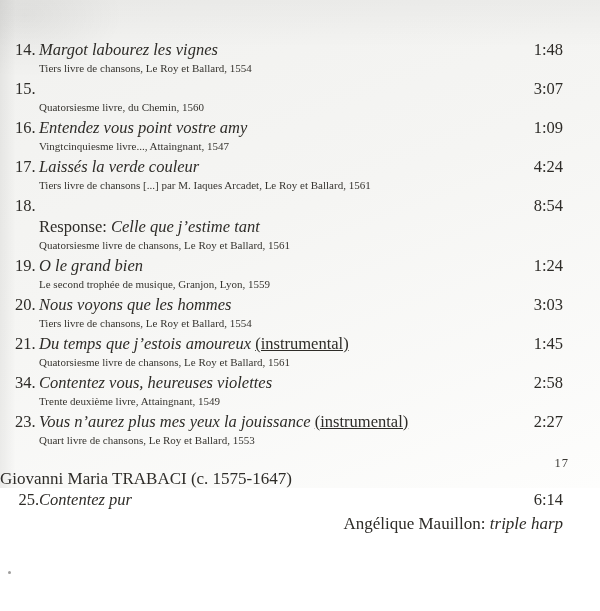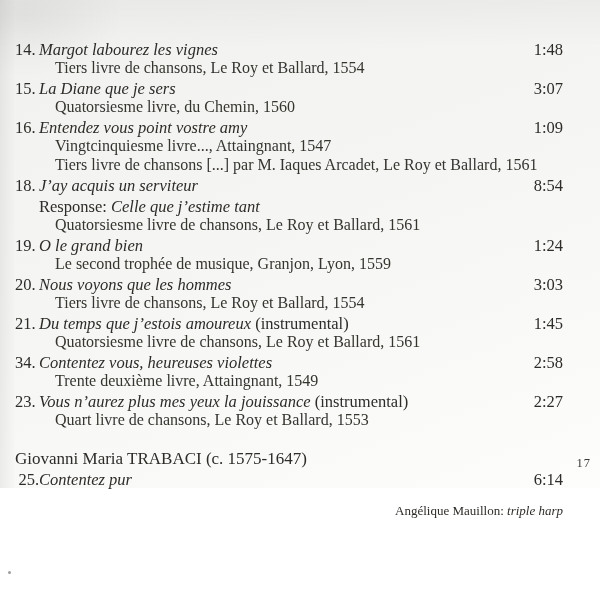--- a/index.html
+++ b/index.html
@@ -27,58 +27,58 @@
     display: flex;
     align-items: baseline;
     font-size: 16.5px;
     line-height: 20px;
   }
   .tnum {
     flex: 0 0 24px;
     font-style: normal;
   }
   .ttitle { font-style: italic; }
-  .tsuffix { font-style: normal; }
+  .tsuffix { font-style: normal; text-decoration: underline; }
   .tdur {
     margin-left: auto;
     padding-left: 12px;
     font-style: normal;
     white-space: nowrap;
   }
   .tresponse {
     margin-left: 24px;
     font-size: 16.5px;
     line-height: 21px;
   }
   .resp-label { font-style: normal; text-align: center; }
   .resp-title { font-style: italic; text-align: center; }
   .tsource {
-    margin-left: 40px;
-    font-size: 16px;
+    margin-left: 24px;
+    font-size: 11px;
     line-height: 16px;
     color: #36342f;
   }
   .composer-section { margin-top: 20px; }
   .composer {
     font-size: 17px;
     line-height: 22px;
-    padding-left: 15px;
+    padding-left: 0;
   }
   .composer-section .list2 { padding: 0 37px 0 15px; text-align: right; }
   .performer {
     margin-left: 67px;
-    font-size: 13px;
+    font-size: 17px;
     line-height: 20px;
-    margin-top: 11px;
+    margin-top: 4px;
   }
   .perf-name { font-style: normal; }
   .perf-instr { font-style: italic; }
   .page-number {
     position: absolute;
-    right: 9px;
+    right: 31px;
     bottom: 17px;
     font-size: 12.5px;
     letter-spacing: 1px;
     color: #3a3834;
     font-variant-numeric: oldstyle-nums;
   }
   .speck {
     position: absolute;
     left: 8px; top: 571px;
     width: 3px; height: 3px;
@@ -97,43 +97,46 @@
         <span class="tnum">14.</span>
         <span class="ttitle">Margot labourez les vignes</span>
         <span class="tdur">1:48</span>
       </div>
       <div class="tsource">Tiers livre de chansons, Le Roy et Ballard, 1554</div>
     </div>
 
     <div class="track">
       <div class="tline">
         <span class="tnum">15.</span>
-        <span class="ttitle">La Diane que je sers</span>
         <span class="tdur">3:07</span>
       </div>
       <div class="tsource">Quatorsiesme livre, du Chemin, 1560</div>
     </div>
 
     <div class="track">
       <div class="tline">
         <span class="tnum">16.</span>
         <span class="ttitle">Entendez vous point vostre amy</span>
         <span class="tdur">1:09</span>
       </div>
       <div class="tsource">Vingtcinquiesme livre..., Attaingnant, 1547</div>
     </div>
 
     <div class="track">
+      <div class="tline">
+        <span class="tnum">17.</span>
+        <span class="ttitle">Laissés la verde couleur</span>
+        <span class="tdur">4:24</span>
+      </div>
       <div class="tsource">Tiers livre de chansons [...] par M. Iaques Arcadet, Le Roy et Ballard, 1561</div>
     </div>
 
     <div class="track">
       <div class="tline">
         <span class="tnum">18.</span>
-        <span class="ttitle">J’ay acquis un serviteur</span>
         <span class="tdur">8:54</span>
       </div>
       <div class="tresponse">
         <span class="resp-label">Response:</span>
         <span class="resp-title">Celle que j’estime tant</span>
       </div>
       <div class="tsource">Quatorsiesme livre de chansons, Le Roy et Ballard, 1561</div>
     </div>
 
     <div class="track">

